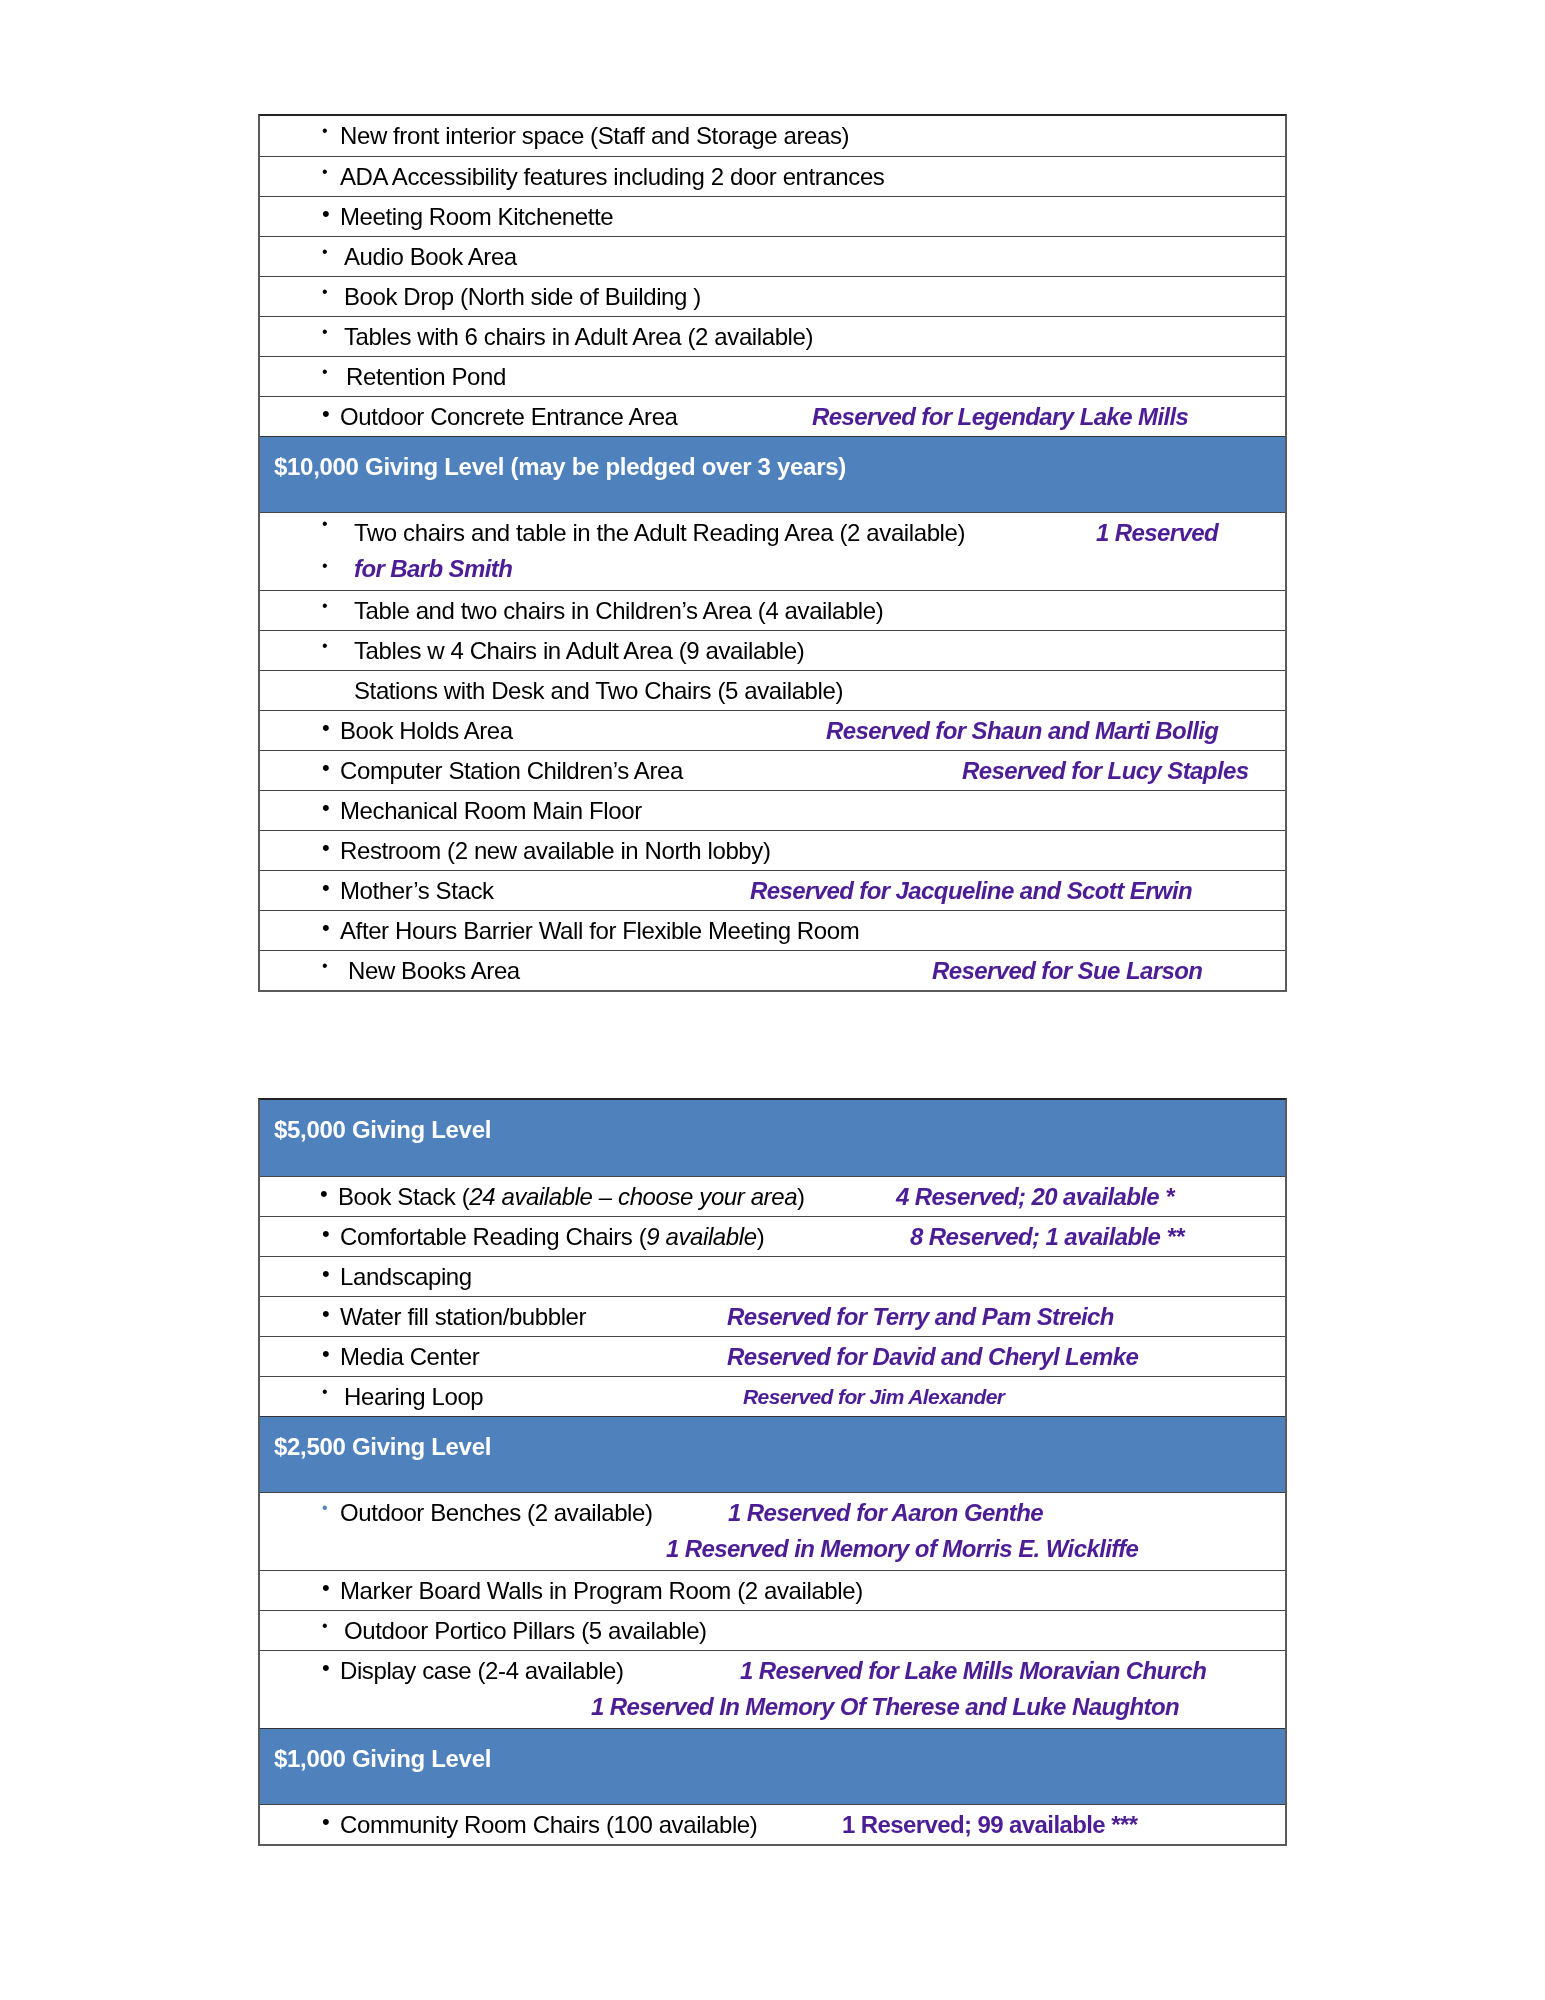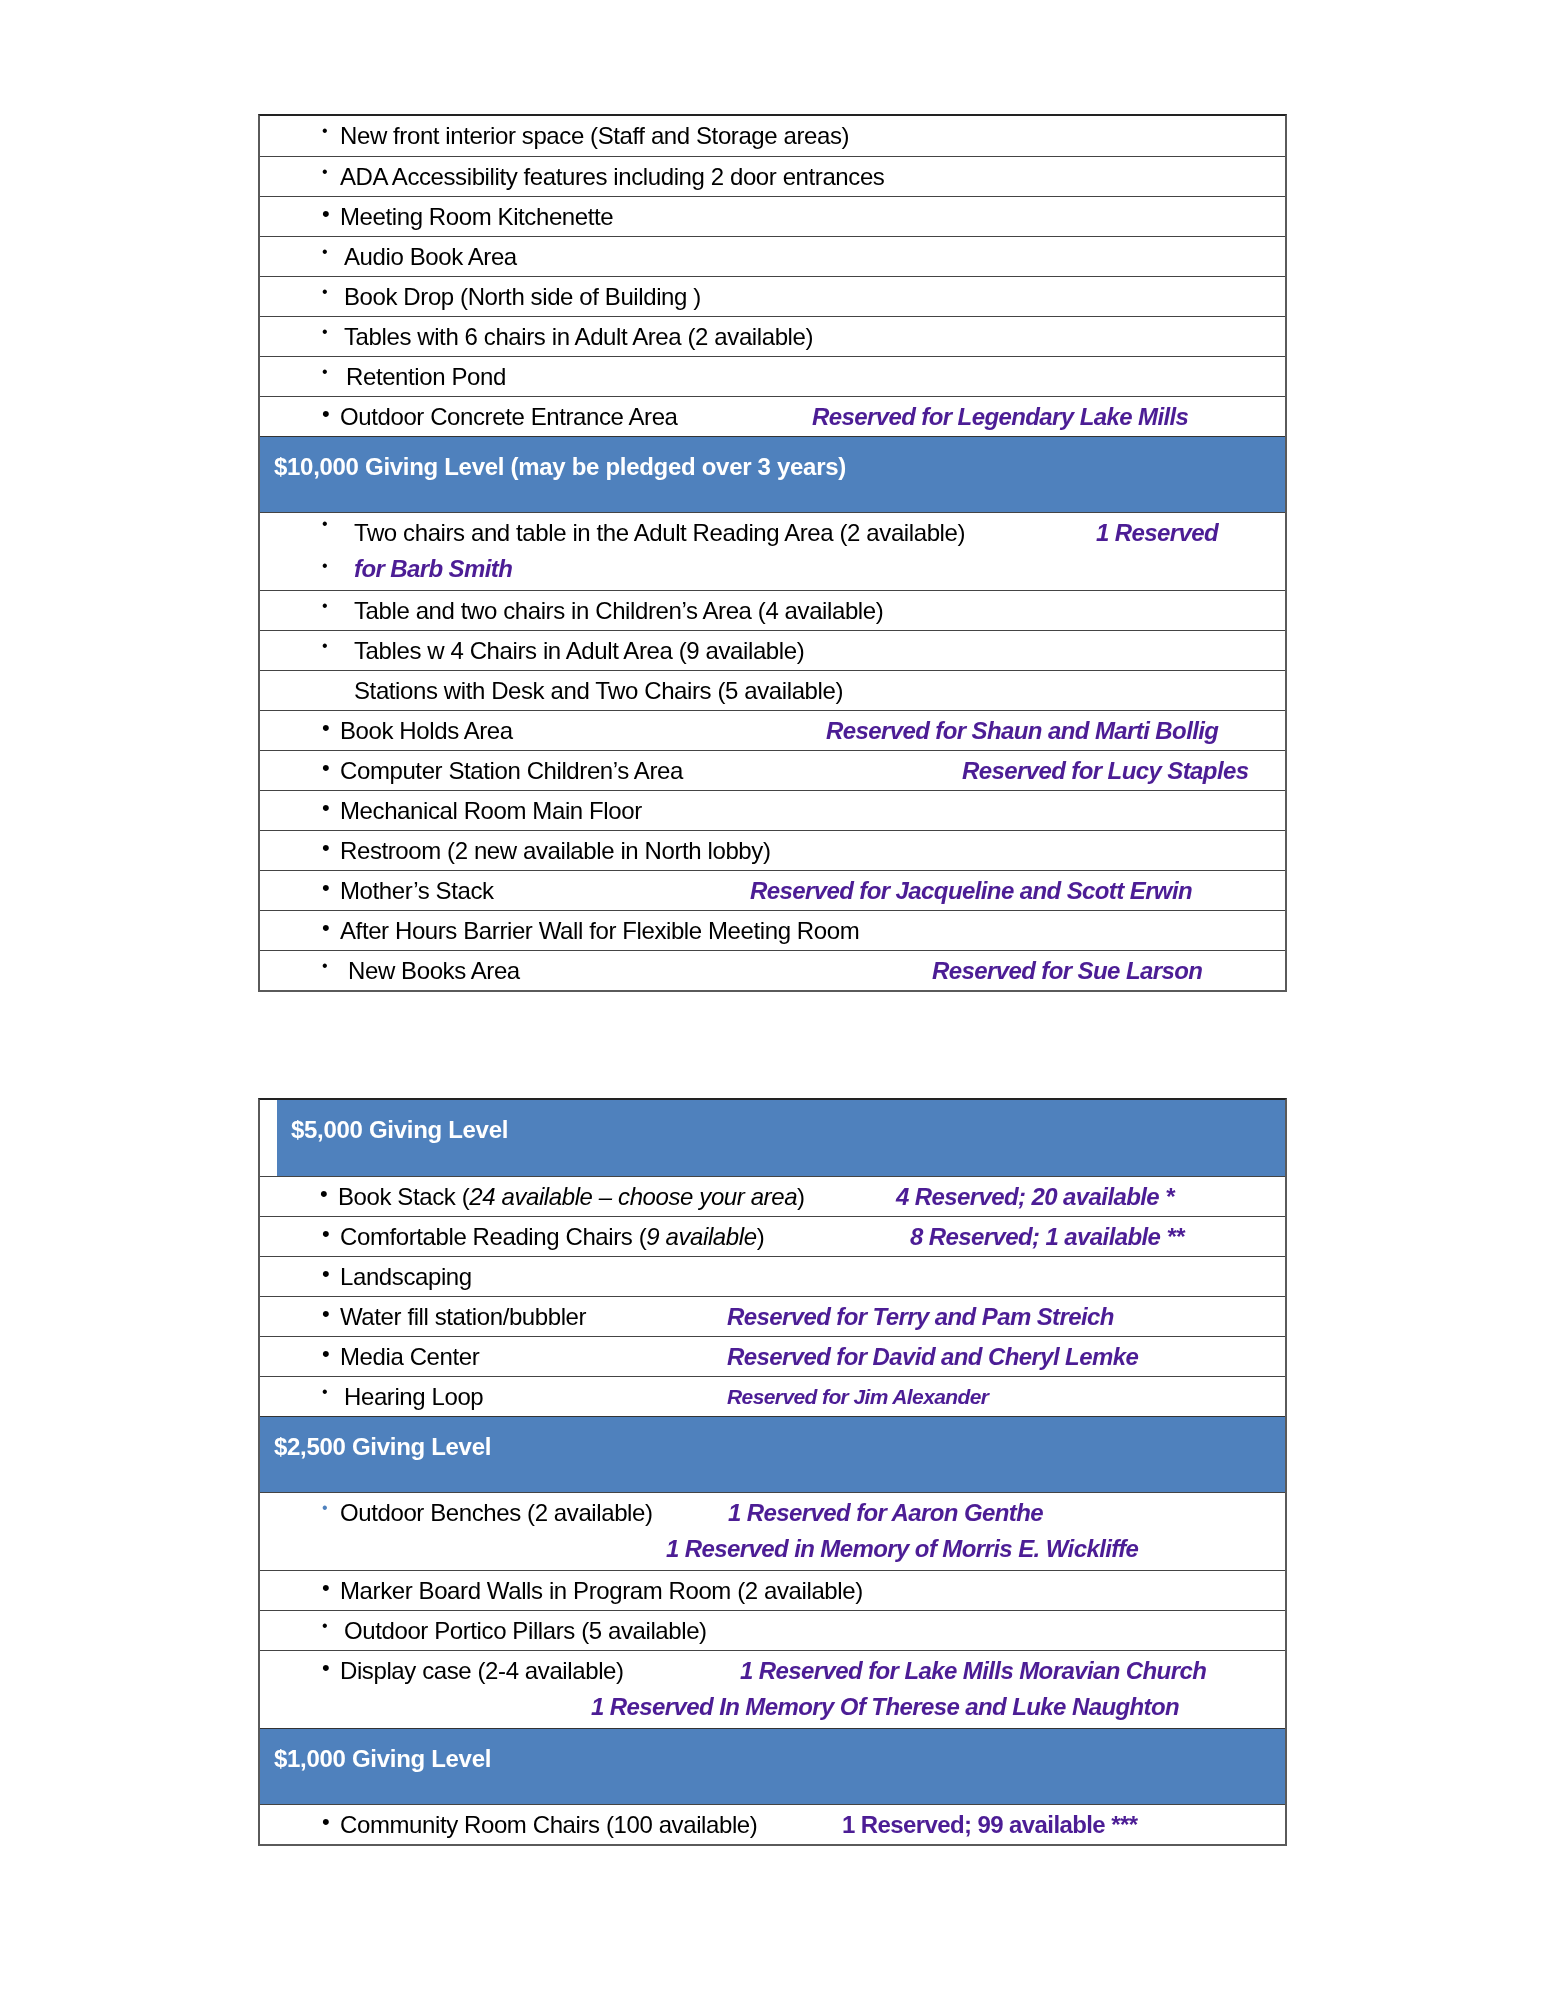--- a/index.html
+++ b/index.html
@@ -5,28 +5,28 @@
   html, body { margin: 0; padding: 0; background: #ffffff; }
   body { width: 1545px; height: 2000px; position: relative; overflow: hidden;
          font-family: "Liberation Sans", "DejaVu Sans", sans-serif; color: #000; }
   .tbl { position: absolute; left: 258px; width: 1029px; border: 2px solid #5a5a5a; border-top: 2px solid #222; box-sizing: border-box; }
   #t1 { top: 114px; }
   #t2 { top: 1098px; }
   .row { position: relative; border-top: 1.5px solid #444; box-sizing: border-box; height: 40px; background: #fff; }
   .row:first-child { border-top: none; }
   .row.tall { height: 78px; }
   .hdr { position: relative; height: 76px; background: #4f81bd; border-top: 1.5px solid #333; box-sizing: border-box; }
-  .hdr:first-child { border-top: none; margin-left: 17px; }
+  .hdr:first-child { border-top: none; }
   .hdr-text { position: absolute; left: 14px; top: 16px; color: #fff; font-weight: bold; font-size: 24px; letter-spacing: -0.3px; }
   .item { position: absolute; top: 6px; font-size: 24px; letter-spacing: -0.4px; white-space: nowrap; }
   .bullet { position: absolute; top: 4px; font-size: 22px; }
   .bullet.small { font-size: 16px; top: 6px; }
   .res { position: absolute; top: 6px; color: #4c1d95; font-weight: bold; font-style: italic; font-size: 24px; letter-spacing: -0.6px; white-space: nowrap; }
   .res.upright { font-style: normal; }
-  .res.small { font-size: 21px; top: 8px; }
+  .res.small { font-size: 21px; top: 8px; margin-left: 16px; }
   .it { font-style: italic; }
   .line2 { top: 42px; }
 </style>
 </head>
 <body>
 
 <div class="tbl" id="t1">
 
   <div class="row">
     <span class="bullet small" style="left:62px">•</span>

